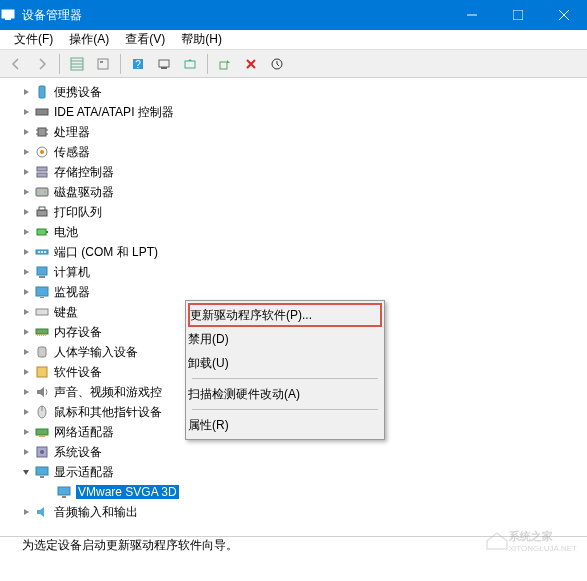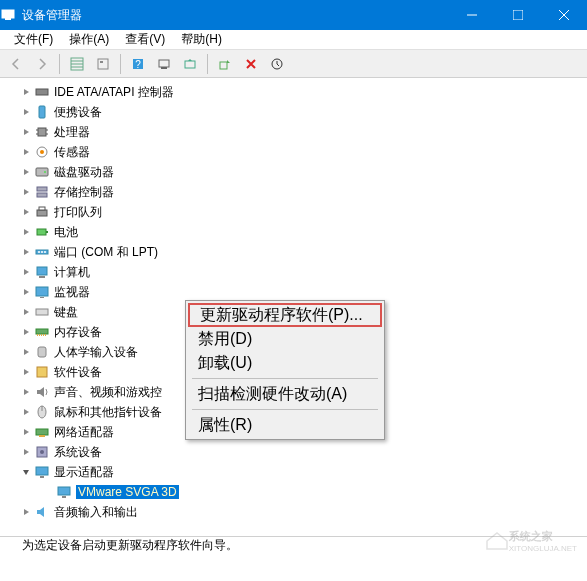--- a/index.html
+++ b/index.html
@@ -17,21 +17,21 @@
 .toolbar .sep { width: 1px; height: 20px; background: #c0c0c0; margin: 0 3px; }
 .toolbar .tbtn.disabled { opacity: 0.4; cursor: default; }
 .content { height: 458px; overflow: auto; padding: 4px 0 4px 8px; position: relative; }
 .tree-row { display: flex; align-items: center; height: 20px; padding-left: 12px; cursor: pointer; white-space: nowrap; }
 .tree-row .expando { width: 12px; height: 12px; margin-right: 2px; display: flex; align-items: center; justify-content: center; }
 .tree-row .devicon { width: 16px; height: 16px; margin-right: 4px; display: flex; align-items: center; justify-content: center; }
 .tree-row .label { font-size: 12px; }
 .tree-row.selected .label { background: #0078d7; color: #fef9c3; padding: 0 2px; }
 .tree-row.child { padding-left: 48px; }
 .context-menu { position: absolute; left: 185px; top: 300px; width: 200px; background: #f0f0f0; border: 1px solid #999; box-shadow: 2px 2px 4px rgba(0,0,0,0.3); z-index: 100; padding: 2px; }
-.context-menu .menuentry { height: 24px; display: flex; align-items: center; padding-left: 10px; cursor: pointer; font-size: 16px; }
+.context-menu .menuentry { height: 24px; display: flex; align-items: center; cursor: pointer; font-size: 12px; }
 .context-menu .menuentry.highlighted { border: 2px solid #d9534f; }
 .context-menu .divider { height: 1px; background: #c0c0c0; margin: 3px 4px; }
 .statusbar { height: 22px; border-top: 1px solid #d0d0d0; display: flex; align-items: flex-start; padding-left: 22px; font-size: 12px; }
 .watermark { position: absolute; right: 10px; bottom: 28px; opacity: 0.35; font-size: 11px; color: #888; z-index: 50; display: flex; align-items: center; }
 .watermark svg { width: 24px; height: 20px; }
 </style>
 </head>
 <body>
 
 <div class="titlebar">
@@ -136,37 +136,37 @@
 
 <div class="content" id="tree-container">
 <div class="tree-row">
     <span class="expando">
         <svg width="10" height="10" viewBox="0 0 10 10">
           <path d="M3 2 L8 5 L3 8 Z" fill="#888"></path>
         </svg>
       </span>
     <span class="devicon">
         <svg width="16" height="16" viewBox="0 0 16 16">
+          <rect x="5" y="2" width="6" height="12" rx="1" fill="#5ad" stroke="#38a"></rect>
+        </svg>
+      </span>
+    <span class="label">便携设备</span>
+  </div>
+    <div class="tree-row">
+    <span class="expando">
+        <svg width="10" height="10" viewBox="0 0 10 10">
+          <path d="M3 2 L8 5 L3 8 Z" fill="#888"></path>
+        </svg>
+      </span>
+    <span class="devicon">
+        <svg width="16" height="16" viewBox="0 0 16 16">
           <rect x="2" y="5" width="12" height="6" fill="#888" stroke="#555"></rect>
         </svg>
       </span>
     <span class="label">IDE ATA/ATAPI 控制器</span>
-  </div>
-    <div class="tree-row">
-    <span class="expando">
-        <svg width="10" height="10" viewBox="0 0 10 10">
-          <path d="M3 2 L8 5 L3 8 Z" fill="#888"></path>
-        </svg>
-      </span>
-    <span class="devicon">
-        <svg width="16" height="16" viewBox="0 0 16 16">
-          <rect x="5" y="2" width="6" height="12" rx="1" fill="#5ad" stroke="#38a"></rect>
-        </svg>
-      </span>
-    <span class="label">便携设备</span>
   </div>
     <div class="tree-row">
     <span class="expando">
         <svg width="10" height="10" viewBox="0 0 10 10">
           <path d="M3 2 L8 5 L3 8 Z" fill="#888"></path>
         </svg>
       </span>
     <span class="devicon">
         <svg width="16" height="16" viewBox="0 0 16 16">
           <rect x="4" y="4" width="8" height="8" fill="#999" stroke="#555"></rect>
@@ -193,39 +193,39 @@
     <span class="label">传感器</span>
   </div>
     <div class="tree-row">
     <span class="expando">
         <svg width="10" height="10" viewBox="0 0 10 10">
           <path d="M3 2 L8 5 L3 8 Z" fill="#888"></path>
         </svg>
       </span>
     <span class="devicon">
         <svg width="16" height="16" viewBox="0 0 16 16">
+          <rect x="3" y="3" width="10" height="4" fill="#aab" stroke="#668"></rect>
+          <rect x="3" y="9" width="10" height="4" fill="#aab" stroke="#668"></rect>
+        </svg>
+      </span>
+    <span class="label">存储控制器</span>
+  </div>
+    <div class="tree-row">
+    <span class="expando">
+        <svg width="10" height="10" viewBox="0 0 10 10">
+          <path d="M3 2 L8 5 L3 8 Z" fill="#888"></path>
+        </svg>
+      </span>
+    <span class="devicon">
+        <svg width="16" height="16" viewBox="0 0 16 16">
           <rect x="2" y="4" width="12" height="8" rx="1" fill="#bbb" stroke="#666"></rect>
           <circle cx="11" cy="8" r="1" fill="#5d5"></circle>
         </svg>
       </span>
     <span class="label">磁盘驱动器</span>
-  </div>
-    <div class="tree-row">
-    <span class="expando">
-        <svg width="10" height="10" viewBox="0 0 10 10">
-          <path d="M3 2 L8 5 L3 8 Z" fill="#888"></path>
-        </svg>
-      </span>
-    <span class="devicon">
-        <svg width="16" height="16" viewBox="0 0 16 16">
-          <rect x="3" y="3" width="10" height="4" fill="#aab" stroke="#668"></rect>
-          <rect x="3" y="9" width="10" height="4" fill="#aab" stroke="#668"></rect>
-        </svg>
-      </span>
-    <span class="label">存储控制器</span>
   </div>
     <div class="tree-row">
     <span class="expando">
         <svg width="10" height="10" viewBox="0 0 10 10">
           <path d="M3 2 L8 5 L3 8 Z" fill="#888"></path>
         </svg>
       </span>
     <span class="devicon">
         <svg width="16" height="16" viewBox="0 0 16 16">
           <rect x="3" y="6" width="10" height="6" fill="#999" stroke="#555"></rect>

